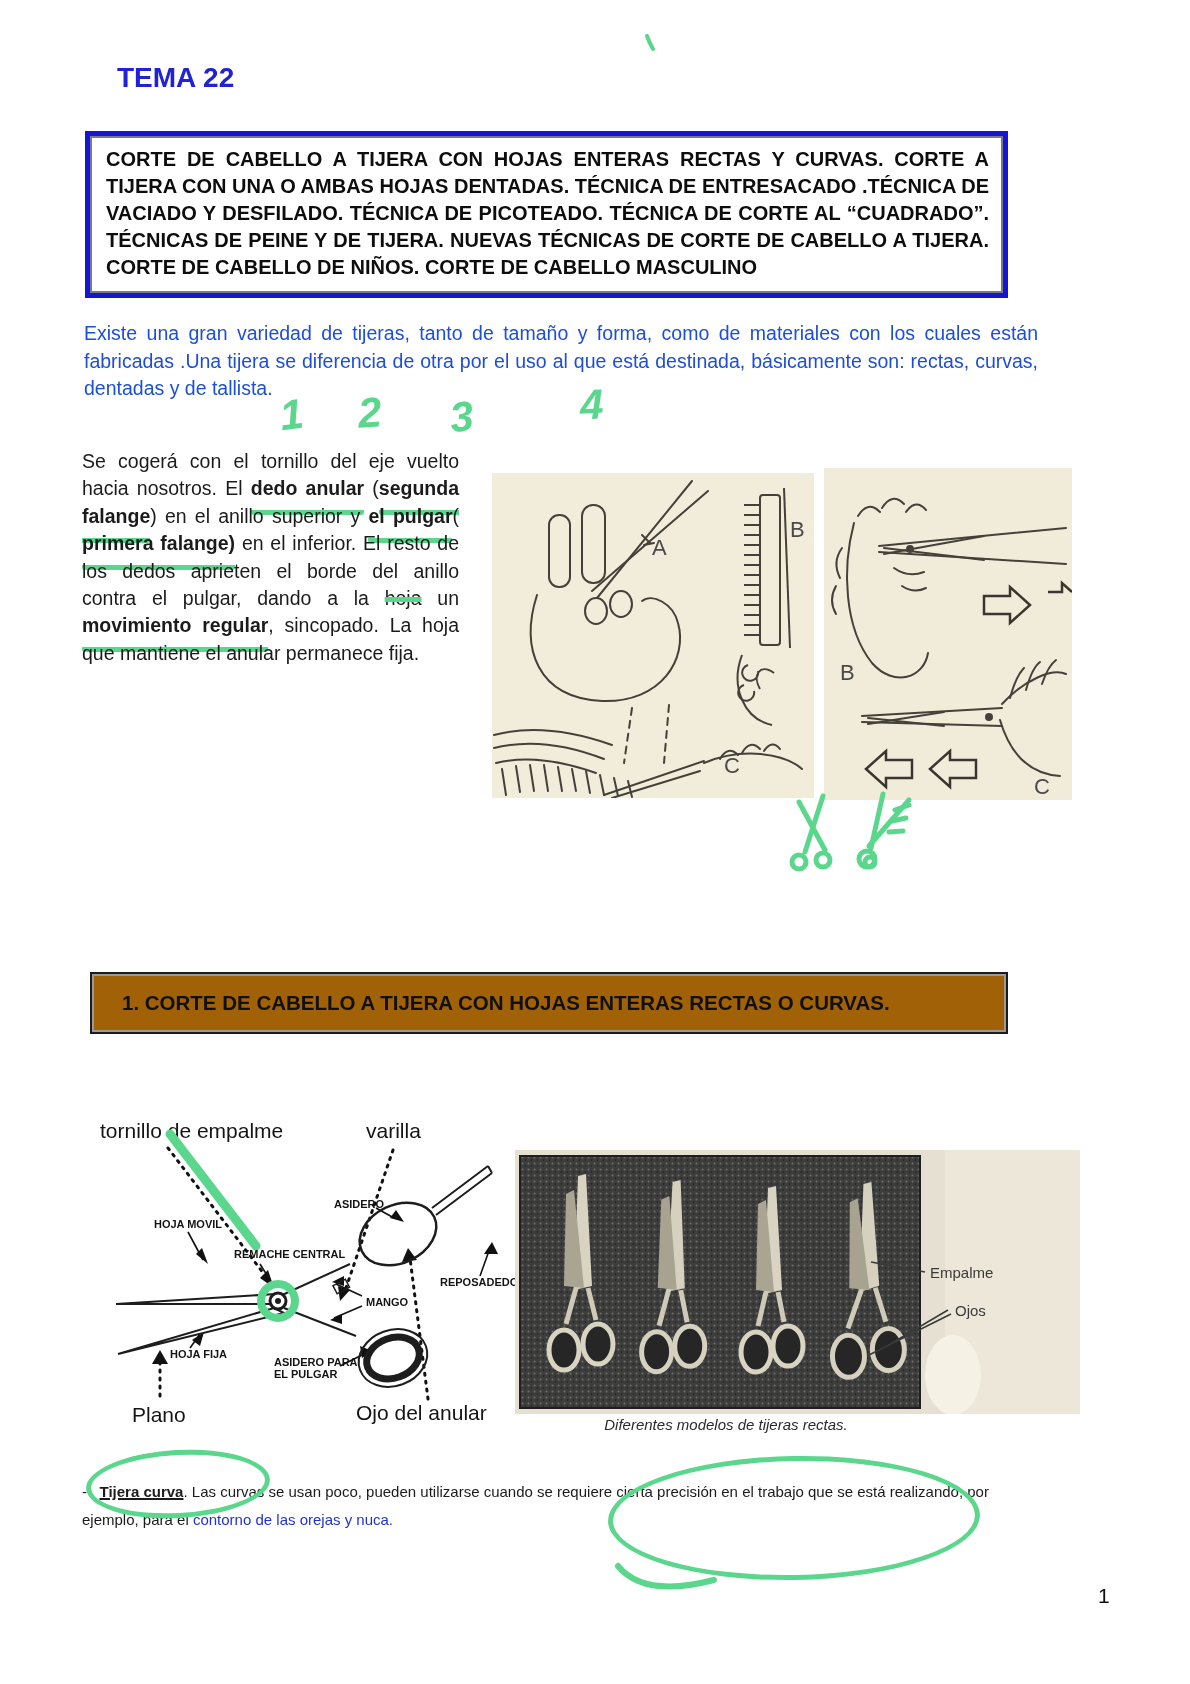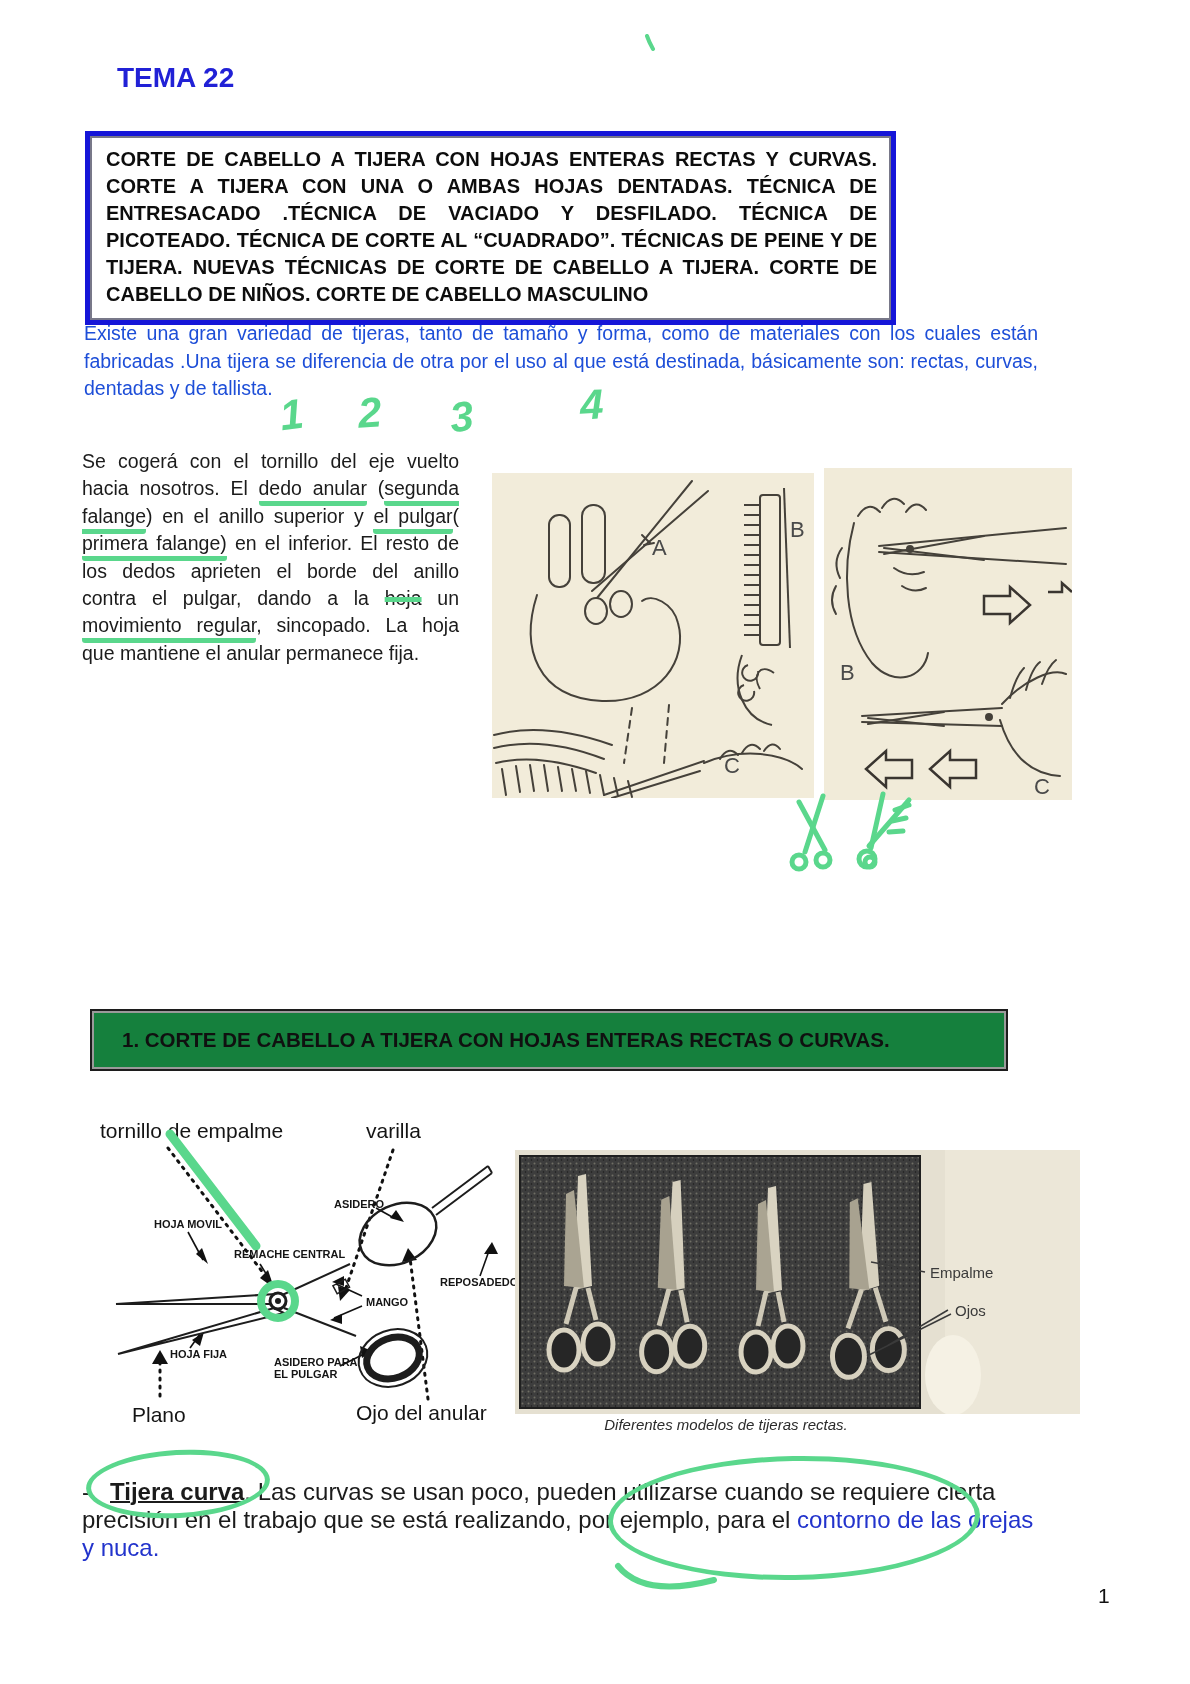--- a/index.html
+++ b/index.html
@@ -1,40 +1,40 @@
 <!DOCTYPE html>
 <html><head>
 <meta charset="utf-8">
 <style>
   * { margin:0; padding:0; box-sizing:border-box; }
   body { background:#ffffff; font-family:"Liberation Sans", sans-serif; color:#151515; }
   .page { position:relative; width:1190px; height:1684px; background:#ffffff; overflow:hidden; margin:0 auto; }
 
   .doc-title { position:absolute; left:117px; top:62px; font-size:28px; font-weight:bold; color:#2121d6; letter-spacing:0px; }
 
-  .topic-box { position:absolute; left:85px; top:131px; width:811px; border:5px solid #1515d8; box-shadow:inset 0 0 0 2px rgba(10,10,40,.55); padding:10px 14px 12px 16px; }
+  .topic-box { position:absolute; left:85px; top:131px; width:923px; border:5px solid #1515d8; box-shadow:inset 0 0 0 2px rgba(10,10,40,.55); padding:10px 14px 12px 16px; }
   .topic-box p { font-size:20px; font-weight:bold; line-height:27px; text-align:justify; color:#0d0d0d; }
 
   .intro { position:absolute; left:84px; top:320px; width:954px; font-size:19.5px; line-height:27.5px; text-align:justify; color:#1d4ed8; }
 
   .hand-num { position:absolute; color:#5ad78c; font-size:42px; font-weight:bold; font-style:italic; transform:rotate(-7deg); line-height:1; }
 
   .left-col { position:absolute; left:82px; top:448px; width:377px; font-size:19.5px; line-height:27.4px; text-align:justify; color:#1b1b1b; }
-  .gu { background:linear-gradient(#5ad78c,#5ad78c) left 100% / 100% 5px no-repeat; padding-bottom:7px; border-radius:3px; }
+  .gu { background:linear-gradient(#5ad78c,#5ad78c) left 100% / 100% 5px no-repeat; padding-bottom:16px; border-radius:3px;font-weight:bold; }
   .gs { text-decoration:line-through; text-decoration-color:#5ad78c; text-decoration-thickness:5px; }
   .gc { display:inline-block; border:4px solid #5ad78c; border-radius:50%; padding:0 9px 2px 9px; margin:-5px -7px; line-height:1.05; }
 
   .fig-panel { position:absolute; background:#f2ecda; }
 
-  .section-bar { position:absolute; left:90px; top:1009px; width:918px; height:62px; background:#15803d; border:2px solid #1c1c1c; box-shadow:inset 0 0 0 2px #9a9a9a; display:flex; align-items:center; }
+  .section-bar { position:absolute; left:90px; top:972px; width:918px; height:62px; background:#a16207; border:2px solid #1c1c1c; box-shadow:inset 0 0 0 2px #9a9a9a; display:flex; align-items:center; }
   .section-bar p { font-size:20.5px; font-weight:bold; color:#101010; padding-left:30px; }
 
   .caption { position:absolute; left:556px; top:1416px; width:340px; text-align:center; font-style:italic; font-size:15px; color:#2a2a2a; }
 
-  .curva { position:absolute; left:82px; top:1478px; width:965px; font-size:24px; line-height:28px; color:#1b1b1b; }
+  .curva { position:absolute; left:82px; top:1478px; width:965px; font-size:15px; line-height:28px; color:#1b1b1b; }
   .curva .term { font-weight:bold; text-decoration:underline; text-decoration-thickness:2px; }
   .curva .blue { color:#2233cc; }
 
   .g-ellipse { position:absolute; border:5px solid #5ad78c; border-radius:50%; }
 
   .page-num { position:absolute; left:1098px; top:1584px; font-size:21px; color:#111; }
 
   svg text { font-family:"Liberation Sans", sans-serif; }
   .dlab { font-size:11px; font-weight:bold; fill:#141414; }
   .dbig { font-size:21px; fill:#141414; }

